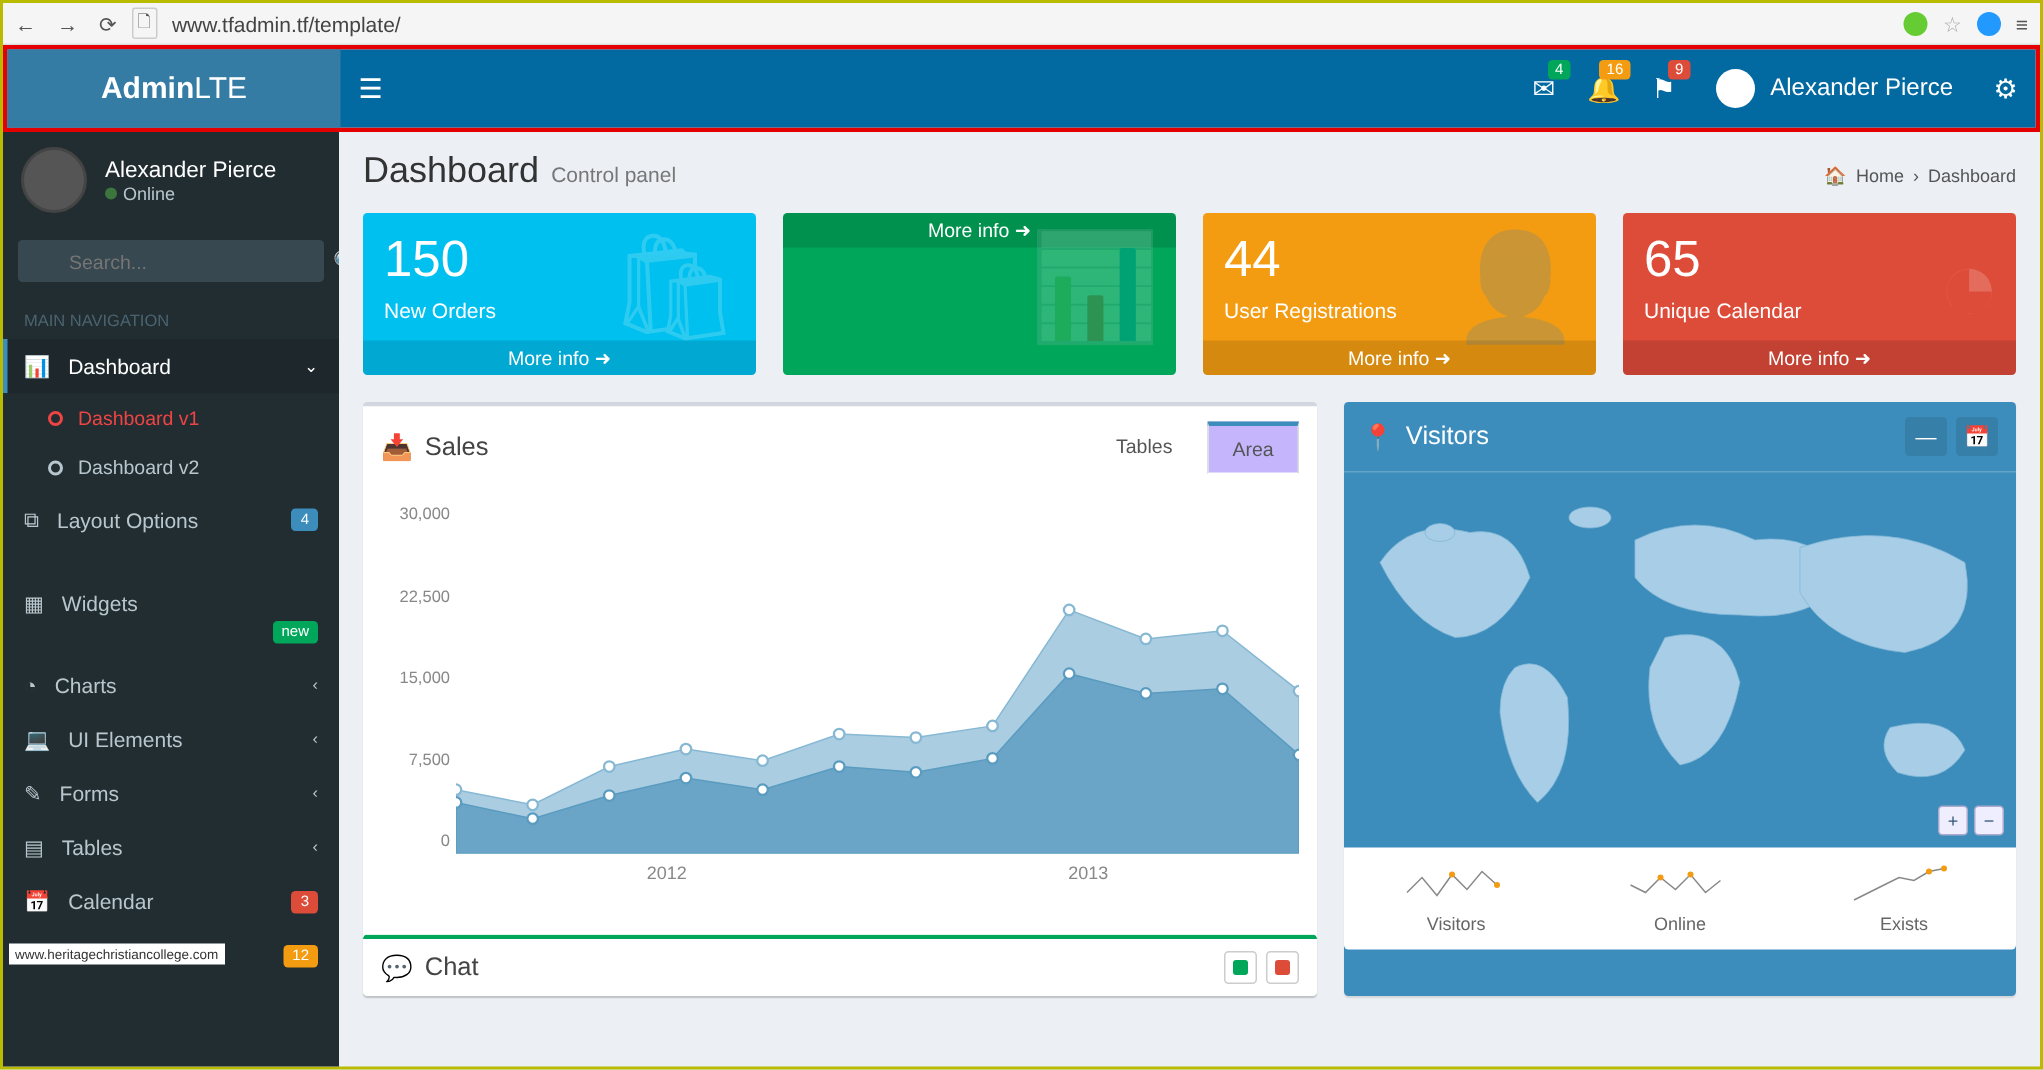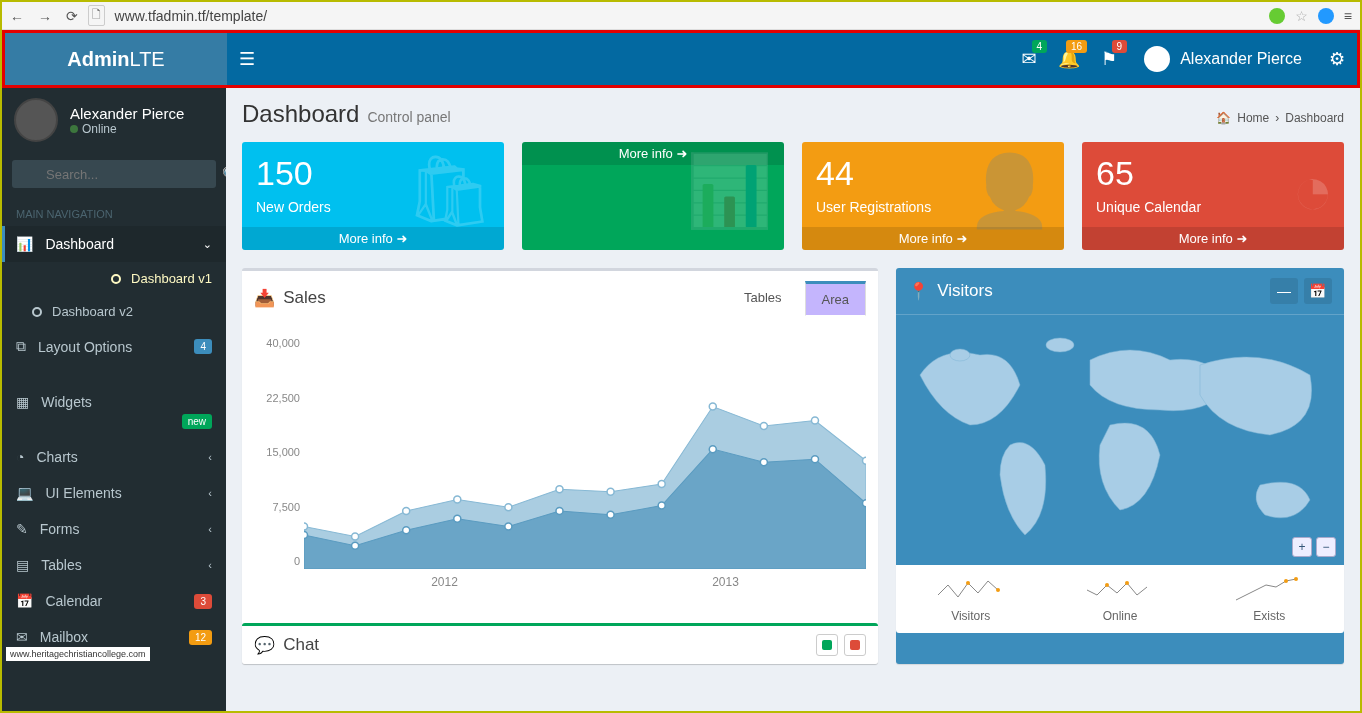--- a/index.html
+++ b/index.html
@@ -45,23 +45,23 @@
 .nav-item { display: flex; align-items: center; padding: 10px 14px; cursor: pointer; gap: 12px; position: relative; }
 .nav-item.active { background: #1e282c; color: #fff; border-left: 3px solid #3c8dbc; padding-left: 11px; }
 .nav-item .lbl { flex: 1; }
 .nav-item .arr { font-size: 11px; }
 .nav-item .tag { font-size: 10px; padding: 2px 6px; border-radius: 3px; color: #fff; }
 .t-blue { background: #3c8dbc; }
 .t-green { background: #00a65a; margin-top: 39px; }
 .t-red { background: #dd4b39; }
 .t-orange { background: #f39c12; }
 .sub-item { padding: 9px 14px 9px 30px; font-size: 13px; cursor: pointer; display: flex; align-items: center; gap: 10px; }
-.sub-item.on { color: #fef9c3; justify-content: flex-end; }
+.sub-item.on { color: #ef4444; }
 .sub-item .ring { width: 10px; height: 10px; border: 2px solid currentColor; border-radius: 50%; }
-.watermark { position: absolute; bottom: 54px; left: 4px; background: #fff; color: #333; font-size: 9px; padding: 2px 4px; }
+.watermark { position: absolute; bottom: 72px; left: 4px; background: #fff; color: #333; font-size: 9px; padding: 2px 4px; }
 .sidebar { position: relative; }
 
 
 .page-header { display: flex; align-items: baseline; margin-bottom: 14px; }
 .page-header h1 { font-size: 24px; font-weight: 500; color: #333; }
 .page-header .sub { color: #777; font-size: 14px; margin-left: 8px; }
 .breadcrumb { margin-left: auto; font-size: 12px; color: #555; display: flex; align-items: center; gap: 6px; }
 
 
 .stat-row { display: flex; gap: 18px; margin-bottom: 18px; }
@@ -277,21 +277,21 @@
               <span>Sales</span>
             </div>
           <div class="tools">
             <div class="tab">Tables</div>
             <div class="tab on">Area</div>
           </div>
         </div>
         <div class="box-body">
           <div class="chart">
             <div class="ylabels" id="ylabels">
-                <div>40,000</div>
+                <div>30,000</div>
                 <div>22,500</div>
                 <div>15,000</div>
                 <div>7,500</div>
                 <div>0</div>
               </div>
             <div class="plot">
               <svg class="areas" viewBox="0 0 560 232" preserveAspectRatio="none" id="areas-svg">
                   <path d="M0,232 L0,189.46666666666667 L50.909090909090914,199.51999999999998 L101.81818181818183,174 L152.72727272727272,162.4 L203.63636363636365,170.13333333333333 L254.54545454545453,152.34666666666666 L305.45454545454544,154.66666666666669 L356.3636363636364,146.93333333333334 L407.2727272727273,69.60000000000002 L458.1818181818182,88.93333333333334 L509.09090909090907,83.52000000000001 L560,123.73333333333333 L560,232 Z" fill="#86b8d4" fill-opacity="0.7" stroke="#86b8d4"></path>
                   <circle cx="0" cy="189.46666666666667" r="3.5" fill="#fff" stroke="#86b8d4" stroke-width="1.5"></circle>
                   <circle cx="50.909090909090914" cy="199.51999999999998" r="3.5" fill="#fff" stroke="#86b8d4" stroke-width="1.5"></circle>

